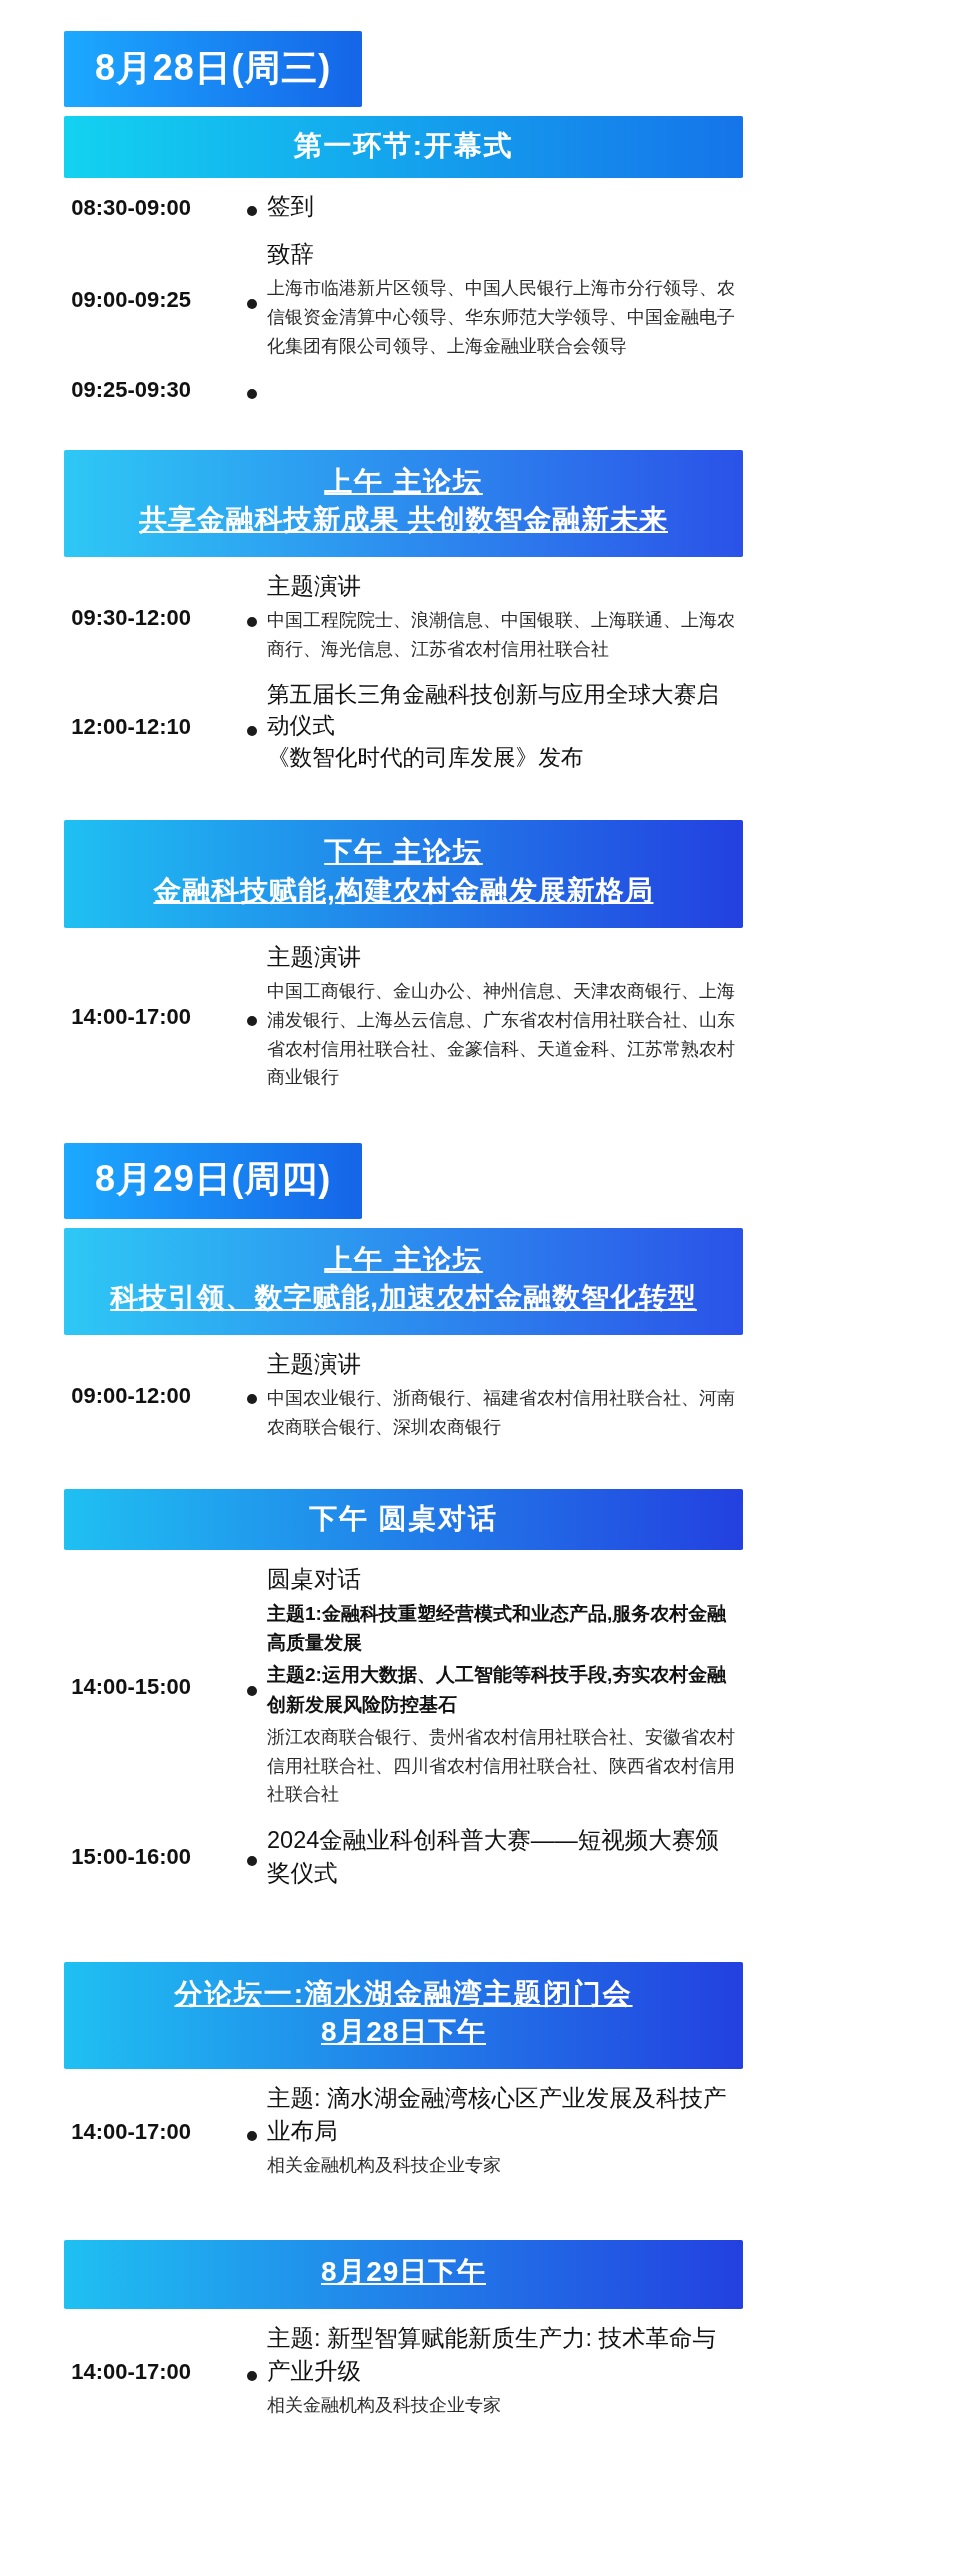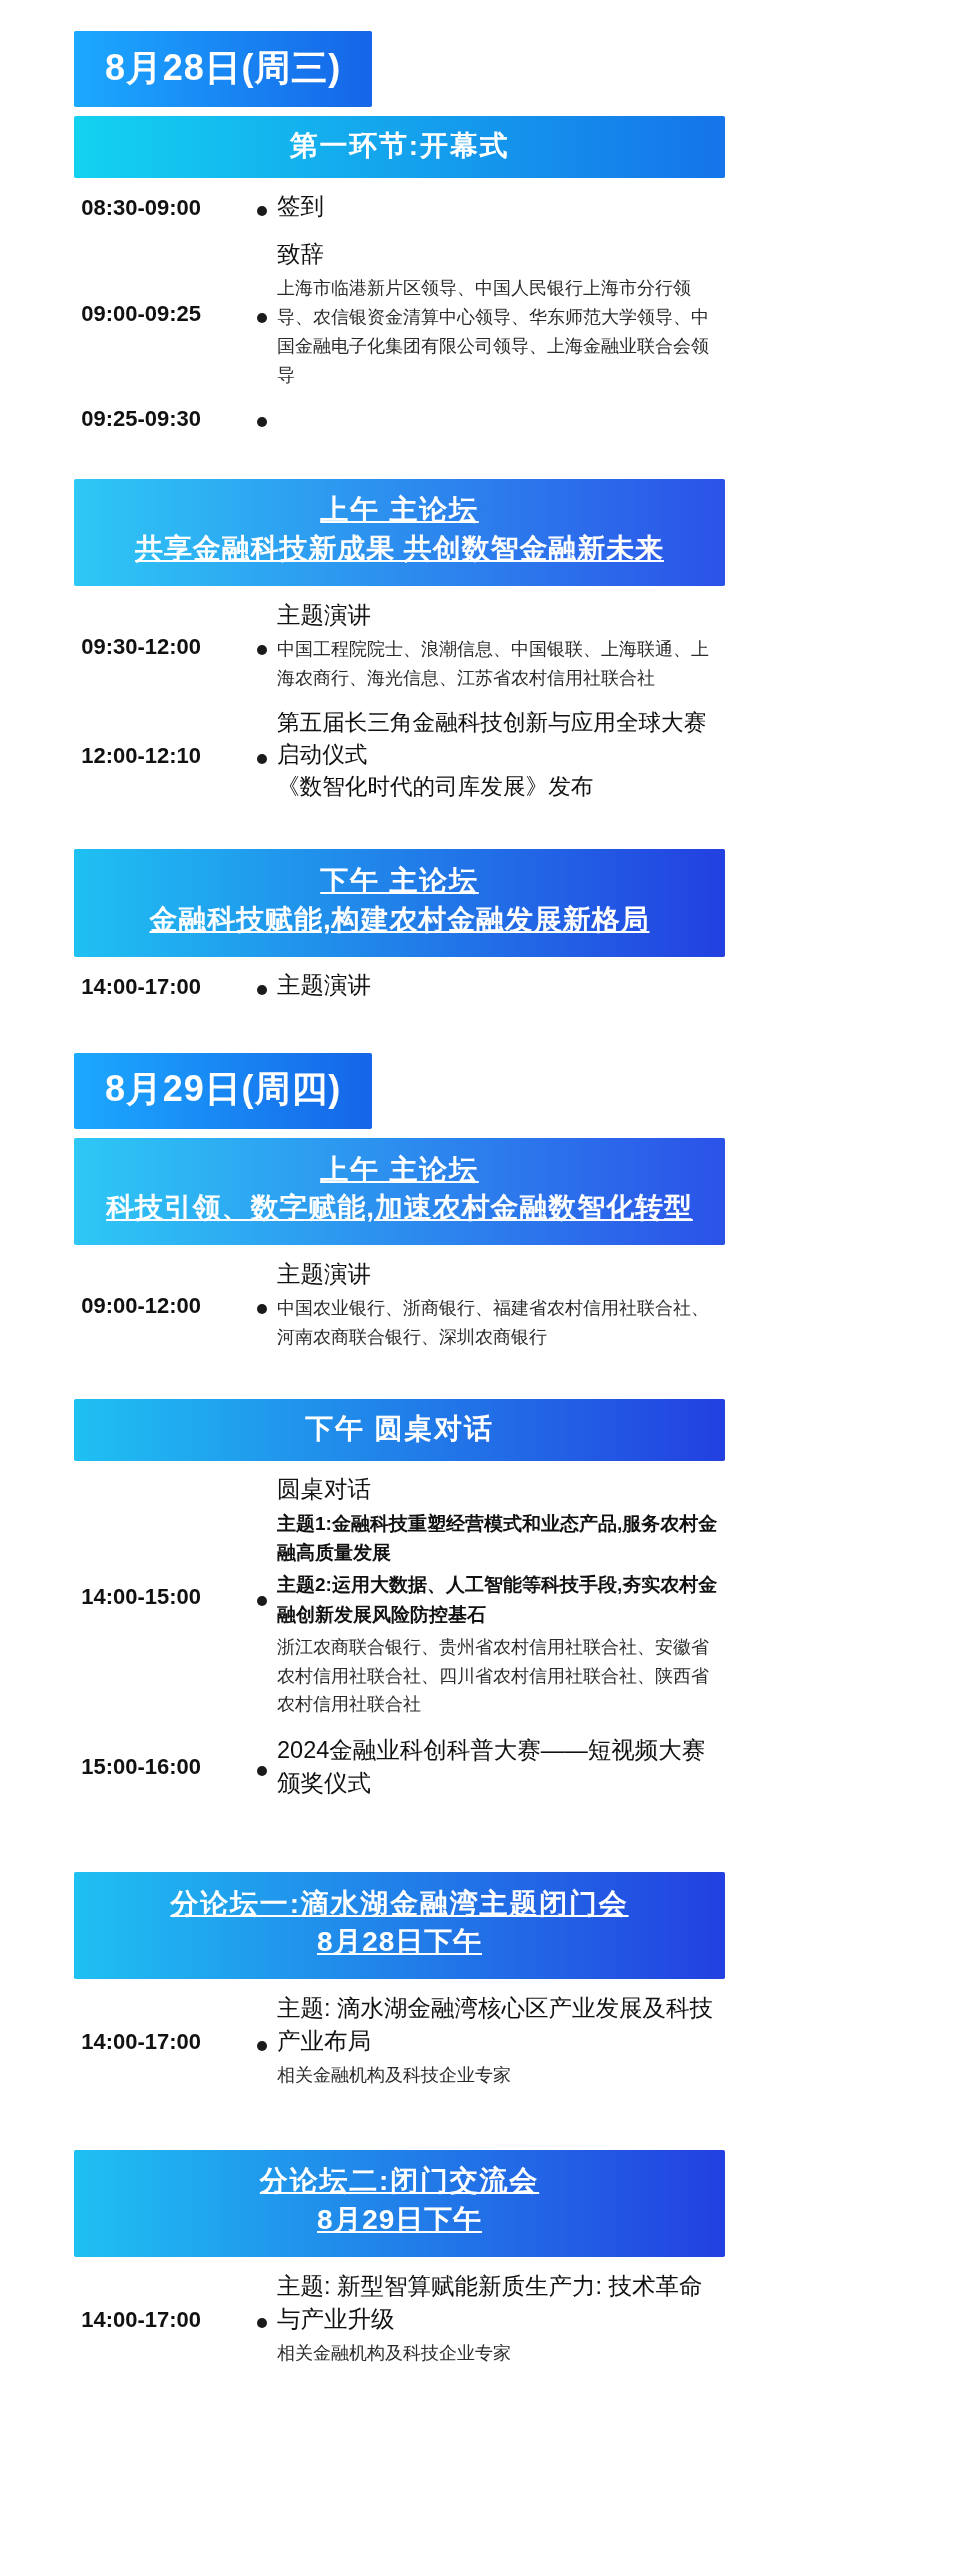--- a/index.html
+++ b/index.html
@@ -9,21 +9,22 @@
   }
   body {
     width: 977px;
     font-family: "Liberation Sans", "DejaVu Sans", sans-serif;
     color: #111111;
     -webkit-font-smoothing: antialiased;
   }
   .page {
     width: 774px;
     box-sizing: border-box;
-    padding: 31px 49px 40px 74px;
+    padding: 31px 49px 40px 46px;
+    margin-left: 18px;
   }
 
   
   .date-chip {
     display: inline-block;
     background: linear-gradient(90deg, #1ca9ff 0%, #1565e8 100%);
     color: #ffffff;
     font-size: 36px;
     font-weight: bold;
     letter-spacing: 0.9px;
@@ -212,20 +213,21 @@
       <div class="line2">金融科技赋能,构建农村金融发展新格局</div>
     </div>
     <div class="rows">
       <div class="row">
         <div class="time">14:00-17:00</div>
         <div class="dotcol">
             <span class="dot"></span>
           </div>
         <div class="content">
           <div class="c-title">主题演讲</div>
+          <div class="c-sub">中国工商银行、金山办公、神州信息、天津农商银行、上海浦发银行、上海丛云信息、广东省农村信用社联合社、山东省农村信用社联合社、金篆信科、天道金科、江苏常熟农村商业银行</div>
         </div>
       </div>
     </div>
   </div>
 
   <div class="gap-lg"></div>
 
   <div>
     <div class="date-chip">8月29日(周四)</div>
 
@@ -294,21 +296,20 @@
           <div class="c-sub">相关金融机构及科技企业专家</div>
         </div>
       </div>
     </div>
   </div>
 
   <div class="gap-lg"></div>
 
   <div>
     <div class="bar deep tall">
-      <div class="line1">分论坛二:闭门交流会</div>
       <div class="line2">8月29日下午</div>
     </div>
     <div class="rows">
       <div class="row">
         <div class="time">14:00-17:00</div>
         <div class="dotcol">
             <span class="dot"></span>
           </div>
         <div class="content">
           <div class="c-title">主题: 新型智算赋能新质生产力: 技术革命与产业升级</div>

